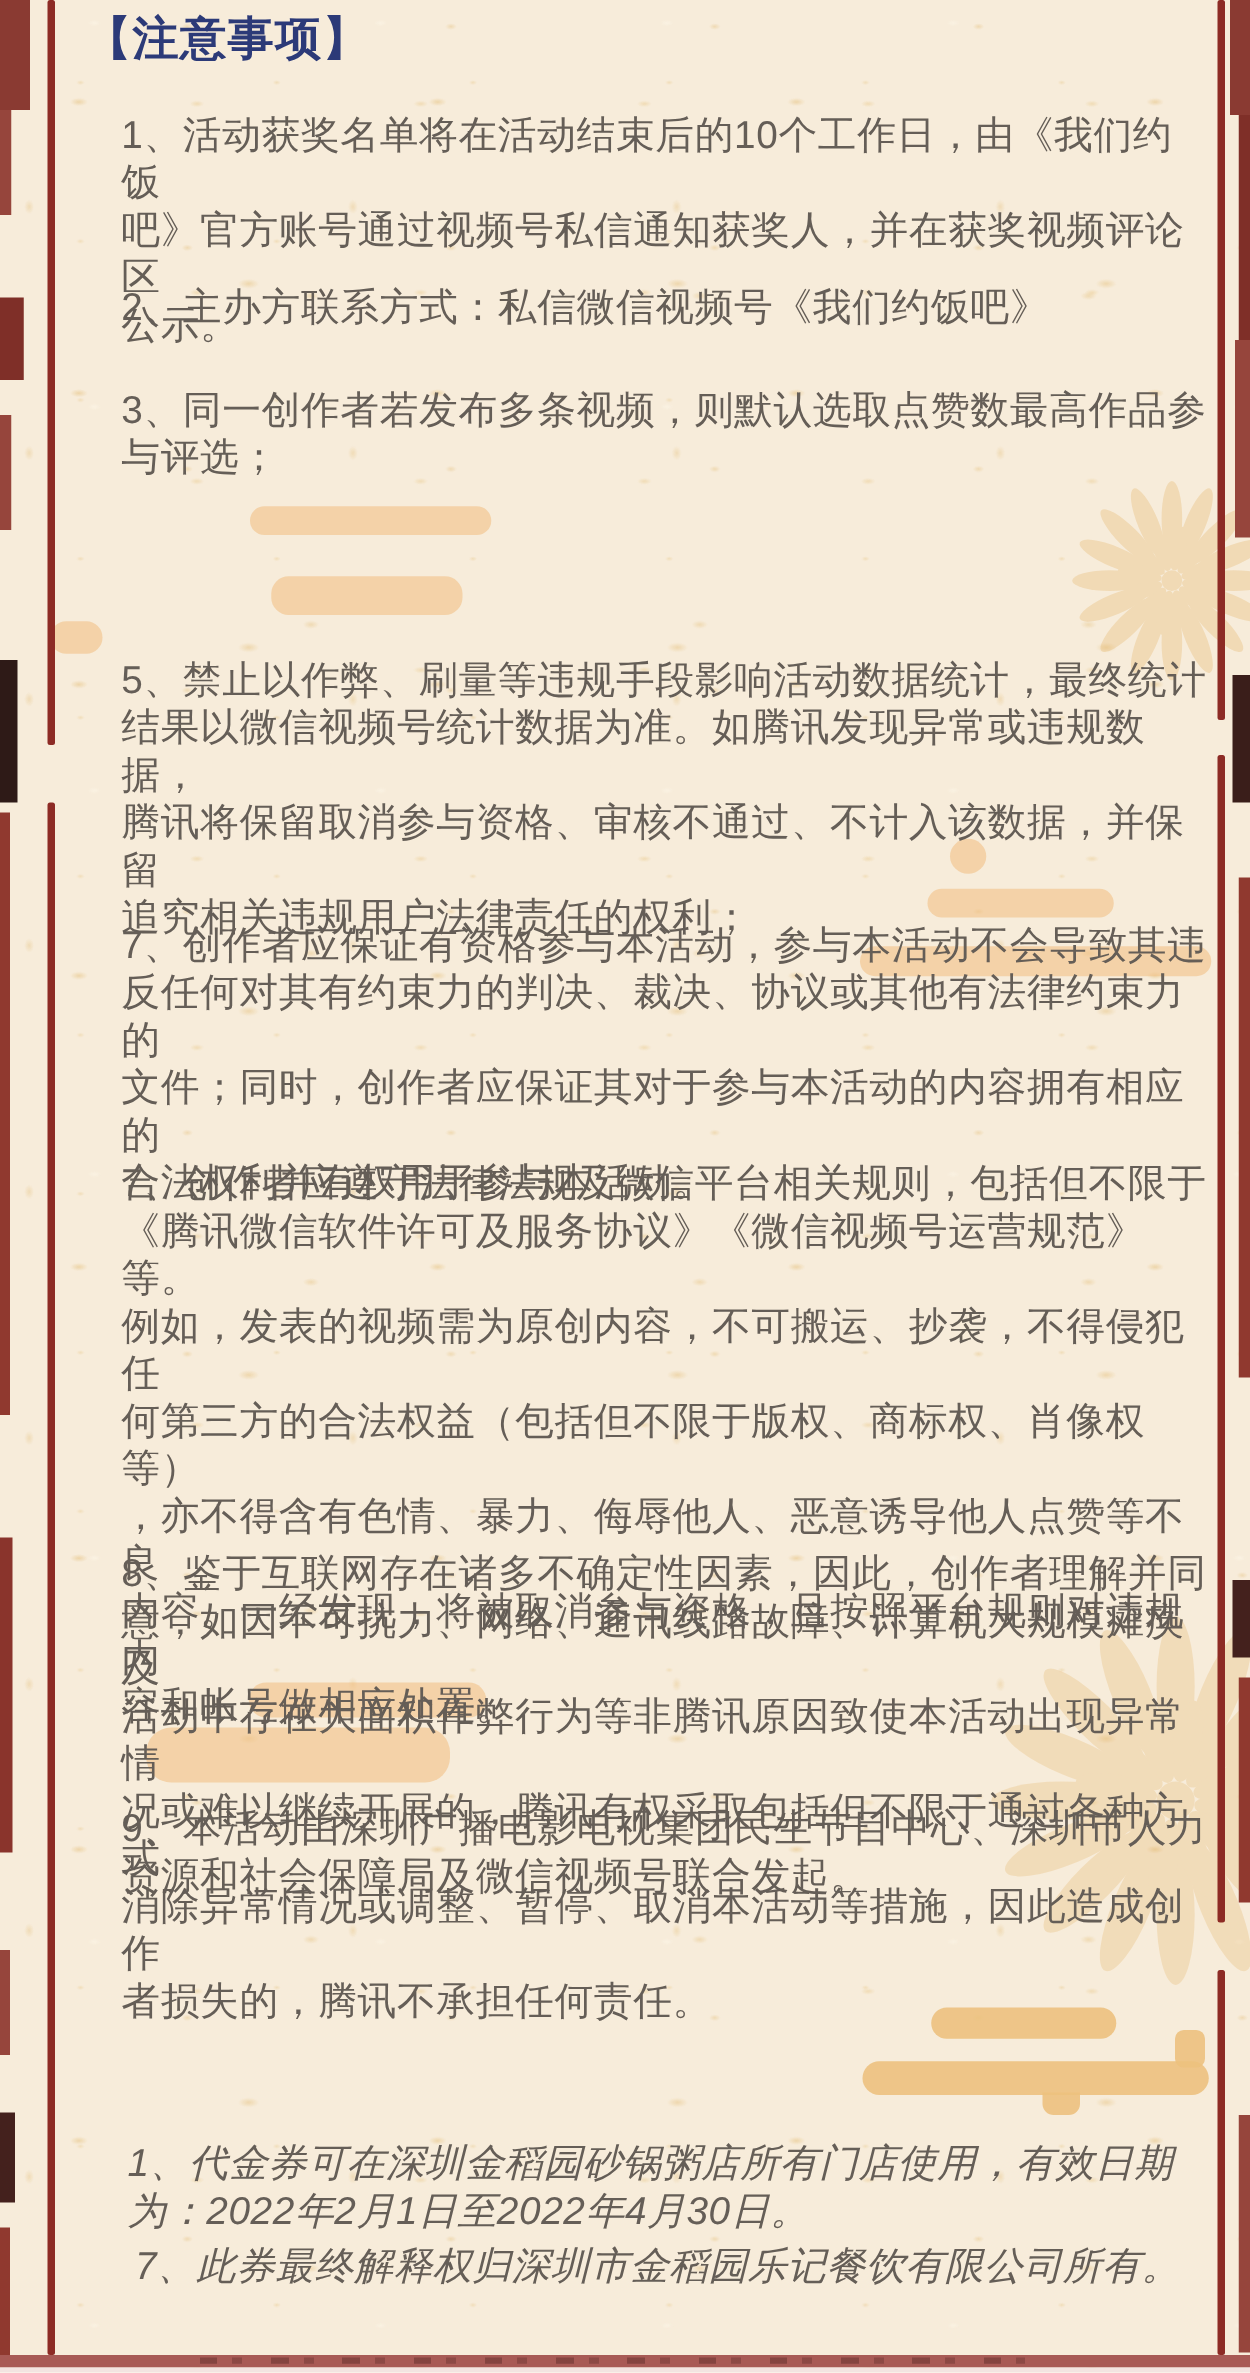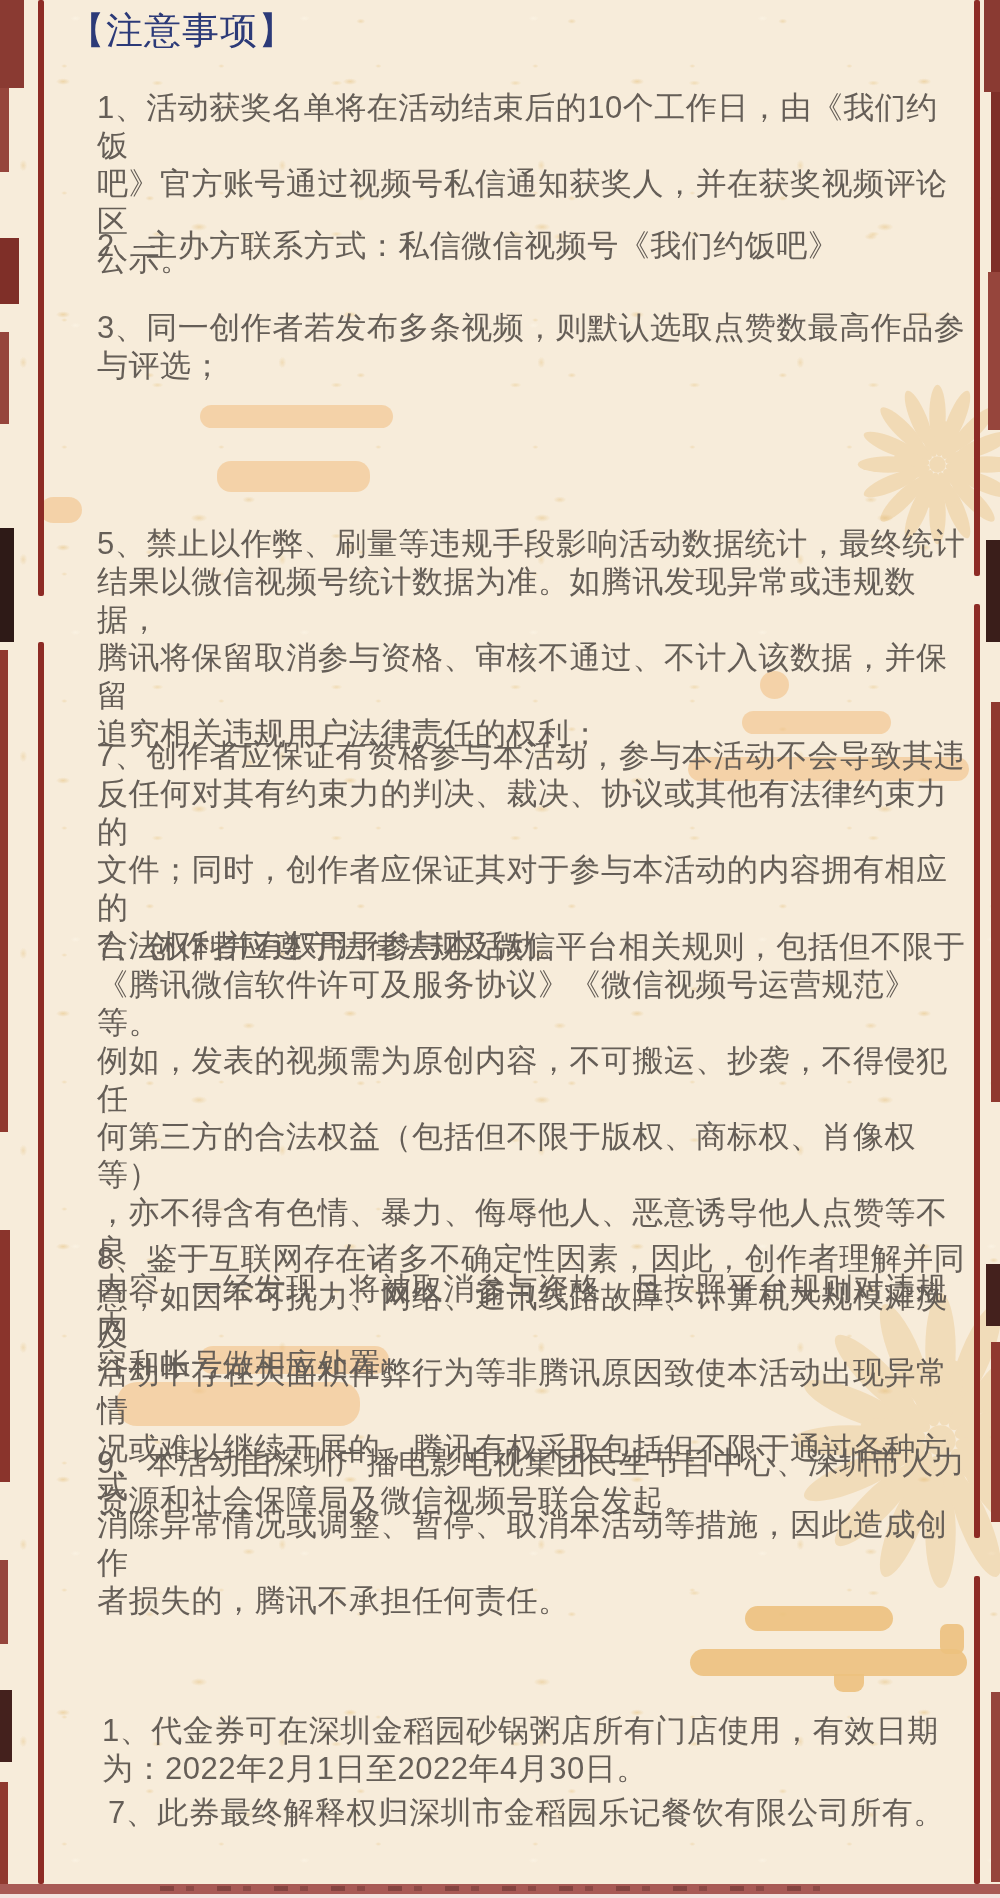--- a/index.html
+++ b/index.html
@@ -20,28 +20,28 @@
       radial-gradient(ellipse 7px 4px at 71% 12%, rgba(226,186,112,.45), transparent 65%),
       radial-gradient(ellipse 13px 6px at 58% 78%, rgba(226,186,112,.5), transparent 65%),
       radial-gradient(ellipse 6px 9px at 9% 84%, rgba(226,186,112,.4), transparent 65%),
       radial-gradient(ellipse 9px 4px at 88% 55%, rgba(231,196,128,.5), transparent 65%),
       radial-gradient(ellipse 5px 3px at 41% 52%, rgba(231,196,128,.45), transparent 65%),
       radial-gradient(ellipse 8px 4px at 33% 6%, rgba(255,250,238,.5), transparent 65%),
       radial-gradient(ellipse 10px 5px at 80% 90%, rgba(226,186,112,.45), transparent 65%);
     background-size:287px 233px, 211px 177px, 343px 291px, 259px 197px, 179px 151px, 157px 127px, 229px 307px, 311px 263px;
   }
   .h{
-    position:absolute; font-size:37px; font-weight:normal; color:var(--heading);
+    position:absolute; font-size:37px; font-weight:bold; color:var(--heading);
     letter-spacing:1px; white-space:nowrap;
   }
   .para{
     position:absolute; left:97px; width:872px; font-size:31px; line-height:38px;
     color:var(--text); letter-spacing:.5px; white-space:pre-line;
   }
-  .para.prize{line-height:38px;}
+  .para.prize{line-height:38px;font-style:italic;}
   .edge{position:absolute;}
   .bline{position:absolute; width:6px; background:var(--border-red); border-radius:2px;}
   .hl{position:absolute; background:var(--highlight); opacity:.6; border-radius:14px;}
   .cloud-part{position:absolute; background:var(--cloud); opacity:.9;}
   .flower{position:absolute; pointer-events:none;}
   .bottom-bar{position:absolute; left:0; width:1000px; height:10px; top:1884px; background:var(--bottom-bar);}
   .bar-marks{position:absolute; left:160px; right:180px; top:2px; height:5px; opacity:.35;
     background:repeating-linear-gradient(90deg, rgba(55,20,18,.9) 0 14px, transparent 14px 26px, rgba(55,20,18,.7) 26px 34px, transparent 34px 57px);}
   .bottom-strip{position:absolute; left:0; width:1000px; height:4px; top:1894px; background:var(--bottom-strip);}
 </style>

